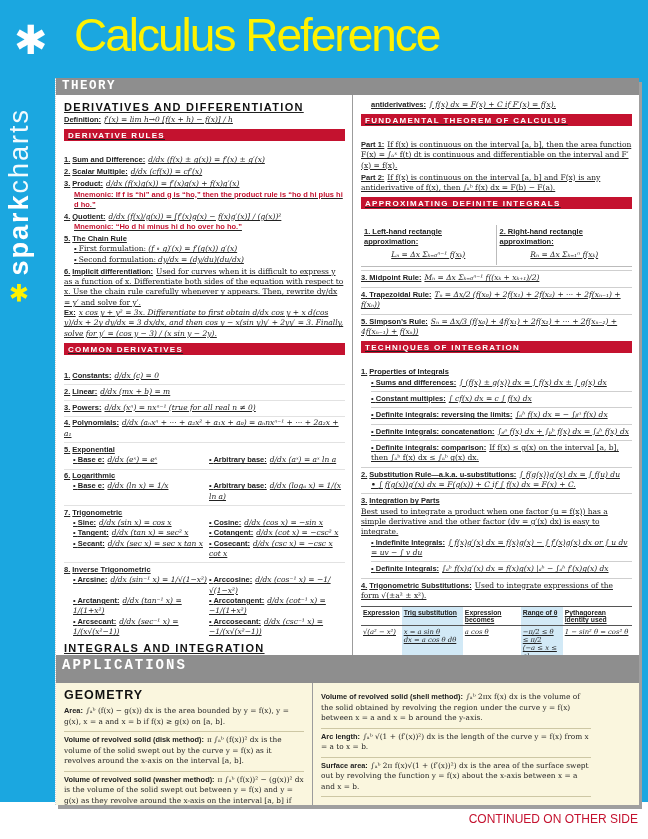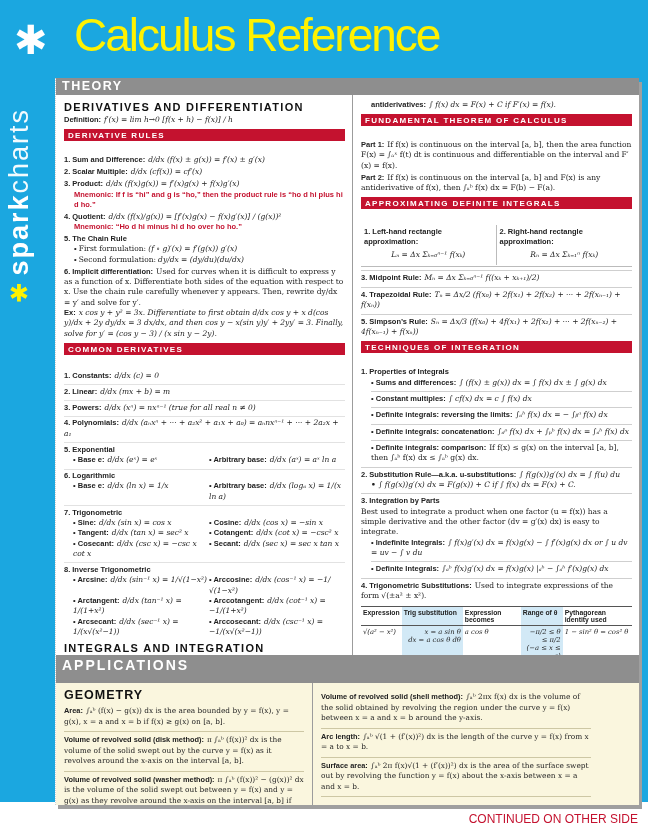--- a/index.html
+++ b/index.html
@@ -11,25 +11,25 @@
          letter-spacing:-2px;color:#FFF200;line-height:1;}
   .brand{position:absolute;left:6px;top:108px;writing-mode:vertical-rl;transform:rotate(180deg);
          font-size:27px;color:#fff;letter-spacing:2px;line-height:1;}
   .brand .b-ast{color:#FFF200;font-size:24px;}
   .brand .b-spark{font-weight:bold;}
   .brand .b-charts{font-weight:300;opacity:.95;}
 
   .card{position:absolute;left:55px;top:78px;width:583px;height:727px;background:#fff;
         border-left:1px dotted #cfcfcf;box-shadow:3px 4px 0 #9f9f9f;
         display:flex;flex-direction:column;}
-  .gbar{background:#8E8E8E;color:#fff;font-weight:bold;box-sizing:border-box;}
+  .gbar{background:#8E8E8E;color:#fff;font-weight:bold;box-sizing:border-box;font-family:Liberation Mono, monospace;}
   .bar-theory{height:17px;font-size:12.5px;letter-spacing:1.5px;padding:1px 0 0 6px;}
   .bar-apps{height:28px;font-size:14px;letter-spacing:2px;padding:2px 1px 0 6px;}
   .cols{display:flex;height:560px;overflow:hidden;}
-  .col{box-sizing:border-box;padding:3px 7px 0 8px;}
+  .col{box-sizing:border-box;padding:3px 7px 0 8px;text-decoration:underline;}
   .col-l{width:297px;border-right:1px solid #9c9c9c;}
   .col-r{width:286px;}
   .h1{font-size:11px;font-weight:bold;letter-spacing:1.3px;margin:3px 0 2px;color:#111;}
   .rbar{background:#C4122F;color:#fff;font-weight:bold;font-size:8px;letter-spacing:1.3px;
         padding:2px 4px 1px;margin:4px 0 14px;}
   .it{font-size:7.5px;line-height:1.38;margin:1.6px 0;}
   .num{font-weight:bold;margin-right:2px;}
   .lbl{font-weight:bold;margin-right:3px;}
   .math{font-family:"DejaVu Serif",serif;font-style:italic;}
   .ser{font-family:"DejaVu Serif",serif;}
@@ -41,21 +41,21 @@
   .pair{display:grid;grid-template-columns:1fr 1fr;margin-left:9px;}
   .sep-t{border-top:1px solid #cfcfcf;padding-top:2px;margin-top:3px;}
   .ap-pair{display:grid;grid-template-columns:1fr 1fr;border-bottom:1px solid #bbb;}
   .ap-cell{padding:2px 3px;}
   .ap-cell:first-child{border-right:1px solid #bbb;}
   .ap-f{text-align:center;margin:2px 0 3px;}
   .tb{width:100%;border-collapse:collapse;font-size:6.8px;margin-top:5px;
       border-top:1px solid #555;border-bottom:1px solid #555;}
   .tb th{text-align:left;font-weight:bold;padding:2px;border-bottom:1px solid #555;vertical-align:top;}
   .tb td{padding:2px;border-top:1px solid #c2c2c2;vertical-align:top;}
-  .shade{background:#D2E9F6;text-align:right;}
+  .shade{background:#D2E9F6;}
   .geo{flex:1;background:#FAF6DE;display:flex;overflow:hidden;}
   .geo-l{width:257px;border-right:1px solid #9c9c9c;box-sizing:border-box;padding:3px 8px;}
   .geo-r{width:286px;box-sizing:border-box;padding:6px 8px 11px;}
   .h2{font-size:12.5px;font-weight:bold;letter-spacing:1px;margin:2px 0 1px;color:#111;}
   .geo-it{font-size:7.4px;line-height:1.42;padding:3px 0 4px;border-bottom:1px solid #cdc7a4;}
   .footer{position:absolute;right:10px;top:812px;color:#C4122F;font-weight:normal;font-size:12px;}
 </style>
 </head>
 <body>
 
@@ -115,22 +115,22 @@
           <span class="num">7.</span><span class="lbl">Trigonometric</span>
           <div class="pair">
               <span class="bul"><span class="lbl">Sine:</span><span class="math">d/dx (sin x) = cos x</span></span>
               <span class="bul"><span class="lbl">Cosine:</span><span class="math">d/dx (cos x) = −sin x</span></span>
             </div>
           <div class="pair">
               <span class="bul"><span class="lbl">Tangent:</span><span class="math">d/dx (tan x) = sec² x</span></span>
               <span class="bul"><span class="lbl">Cotangent:</span><span class="math">d/dx (cot x) = −csc² x</span></span>
             </div>
           <div class="pair">
+              <span class="bul"><span class="lbl">Secant:</span><span class="math">d/dx (sec x) = sec x tan x</span></span>
               <span class="bul"><span class="lbl">Cosecant:</span><span class="math">d/dx (csc x) = −csc x cot x</span></span>
-              <span class="bul"><span class="lbl">Secant:</span><span class="math">d/dx (sec x) = sec x tan x</span></span>
             </div>
         </div>
         <div class="it cd-row">
           <span class="num">8.</span><span class="lbl">Inverse Trigonometric</span>
           <div class="pair">
               <span class="bul"><span class="lbl">Arcsine:</span><span class="math">d/dx (sin⁻¹ x) = 1/√(1−x²)</span></span>
               <span class="bul"><span class="lbl">Arccosine:</span><span class="math">d/dx (cos⁻¹ x) = −1/√(1−x²)</span></span>
             </div>
           <div class="pair">
               <span class="bul"><span class="lbl">Arctangent:</span><span class="math">d/dx (tan⁻¹ x) = 1/(1+x²)</span></span>

